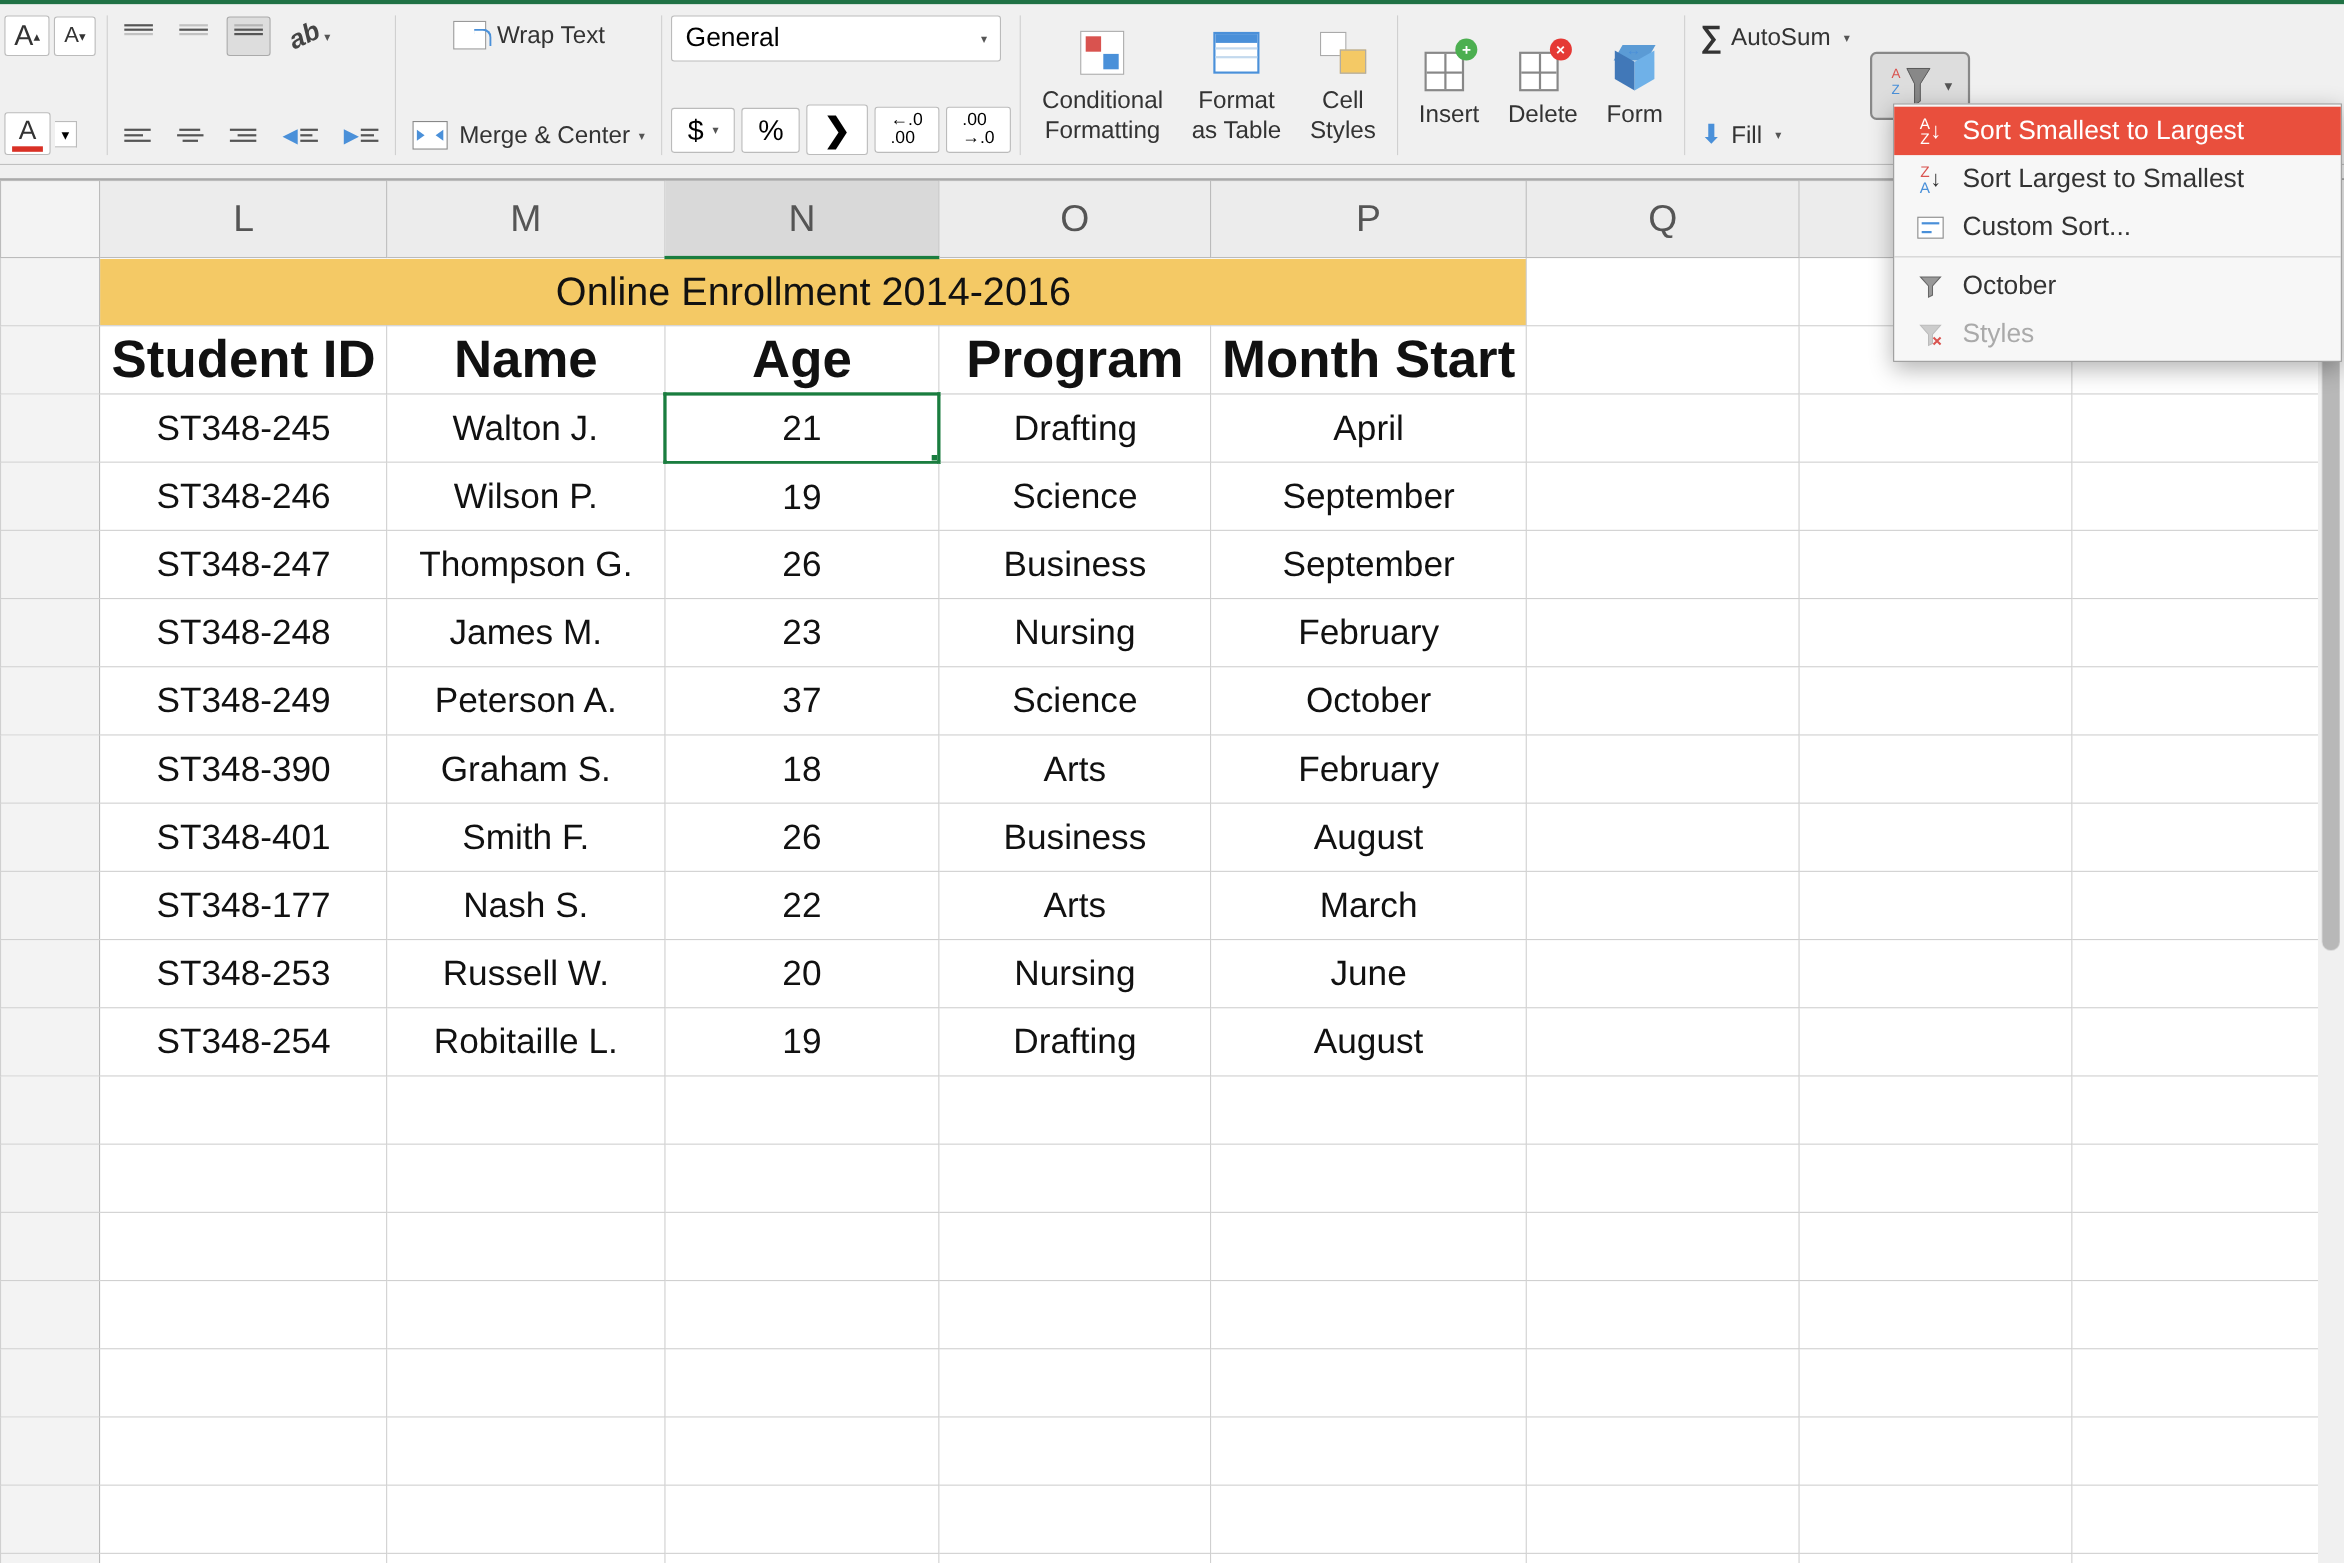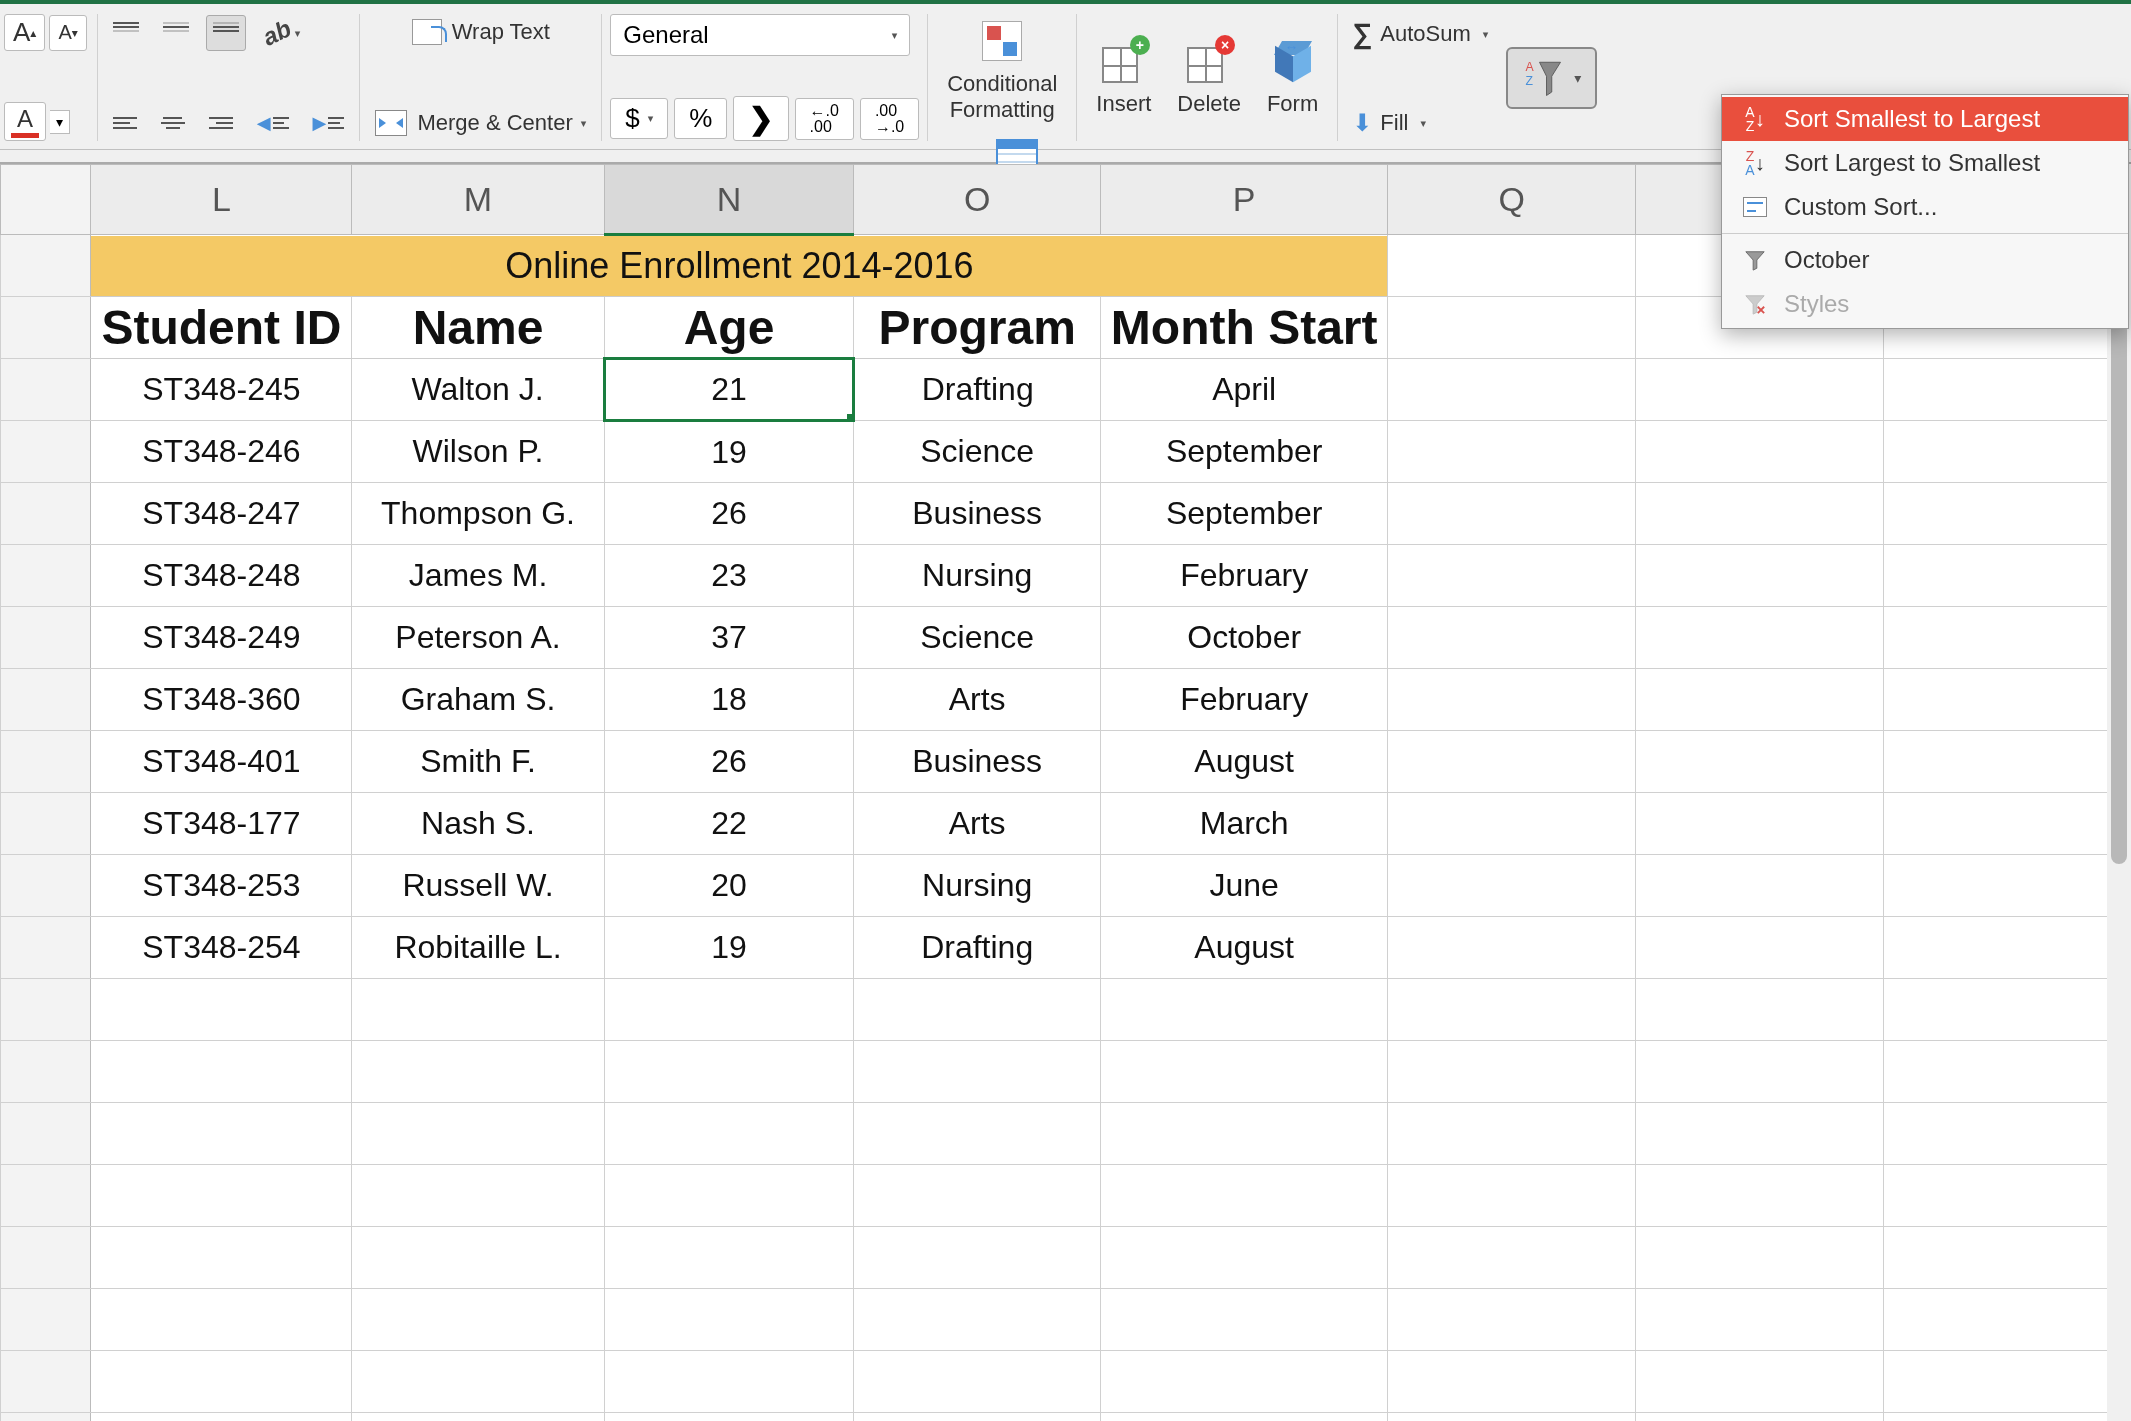--- a/index.html
+++ b/index.html
@@ -464,21 +464,21 @@
       </span>
       <span class="num-btn">
         <span style="font-size:16px;line-height:1;">←.0<br>.00</span>
       </span>
       <span class="num-btn">
         <span style="font-size:16px;line-height:1;">.00<br>→.0</span>
       </span>
     </div>
   </div>
 
-  <div class="ribbon-group" style="flex-direction:column;align-items:flex-end;gap:4px;">
+  <div class="ribbon-group" style="flex-direction:row;align-items:center;gap:4px;">
     <div class="vbtn">
       <div class="vicon">
         <div style="width:40px;height:40px;background:#fff;border:1px solid #aaa;position:relative;">
           <div style="position:absolute;top:4px;left:4px;width:14px;height:14px;background:#d9534f;"></div>
           <div style="position:absolute;bottom:4px;right:4px;width:14px;height:14px;background:#4a90d9;"></div>
         </div>
       </div>
       <div class="vlabel" style="white-space:pre-line;">Conditional
 Formatting</div>
     </div>
@@ -708,21 +708,21 @@
           <td>Peterson A.</td>
           <td>37</td>
           <td>Science</td>
           <td>October</td>
           <td></td>
           <td></td>
           <td></td>
         </tr>
         <tr>
           <td class="rowhead"></td>
-          <td>ST348-360</td>
+          <td>ST348-390</td>
           <td>Graham S.</td>
           <td>18</td>
           <td>Arts</td>
           <td>February</td>
           <td></td>
           <td></td>
           <td></td>
         </tr>
         <tr>
           <td class="rowhead"></td>

